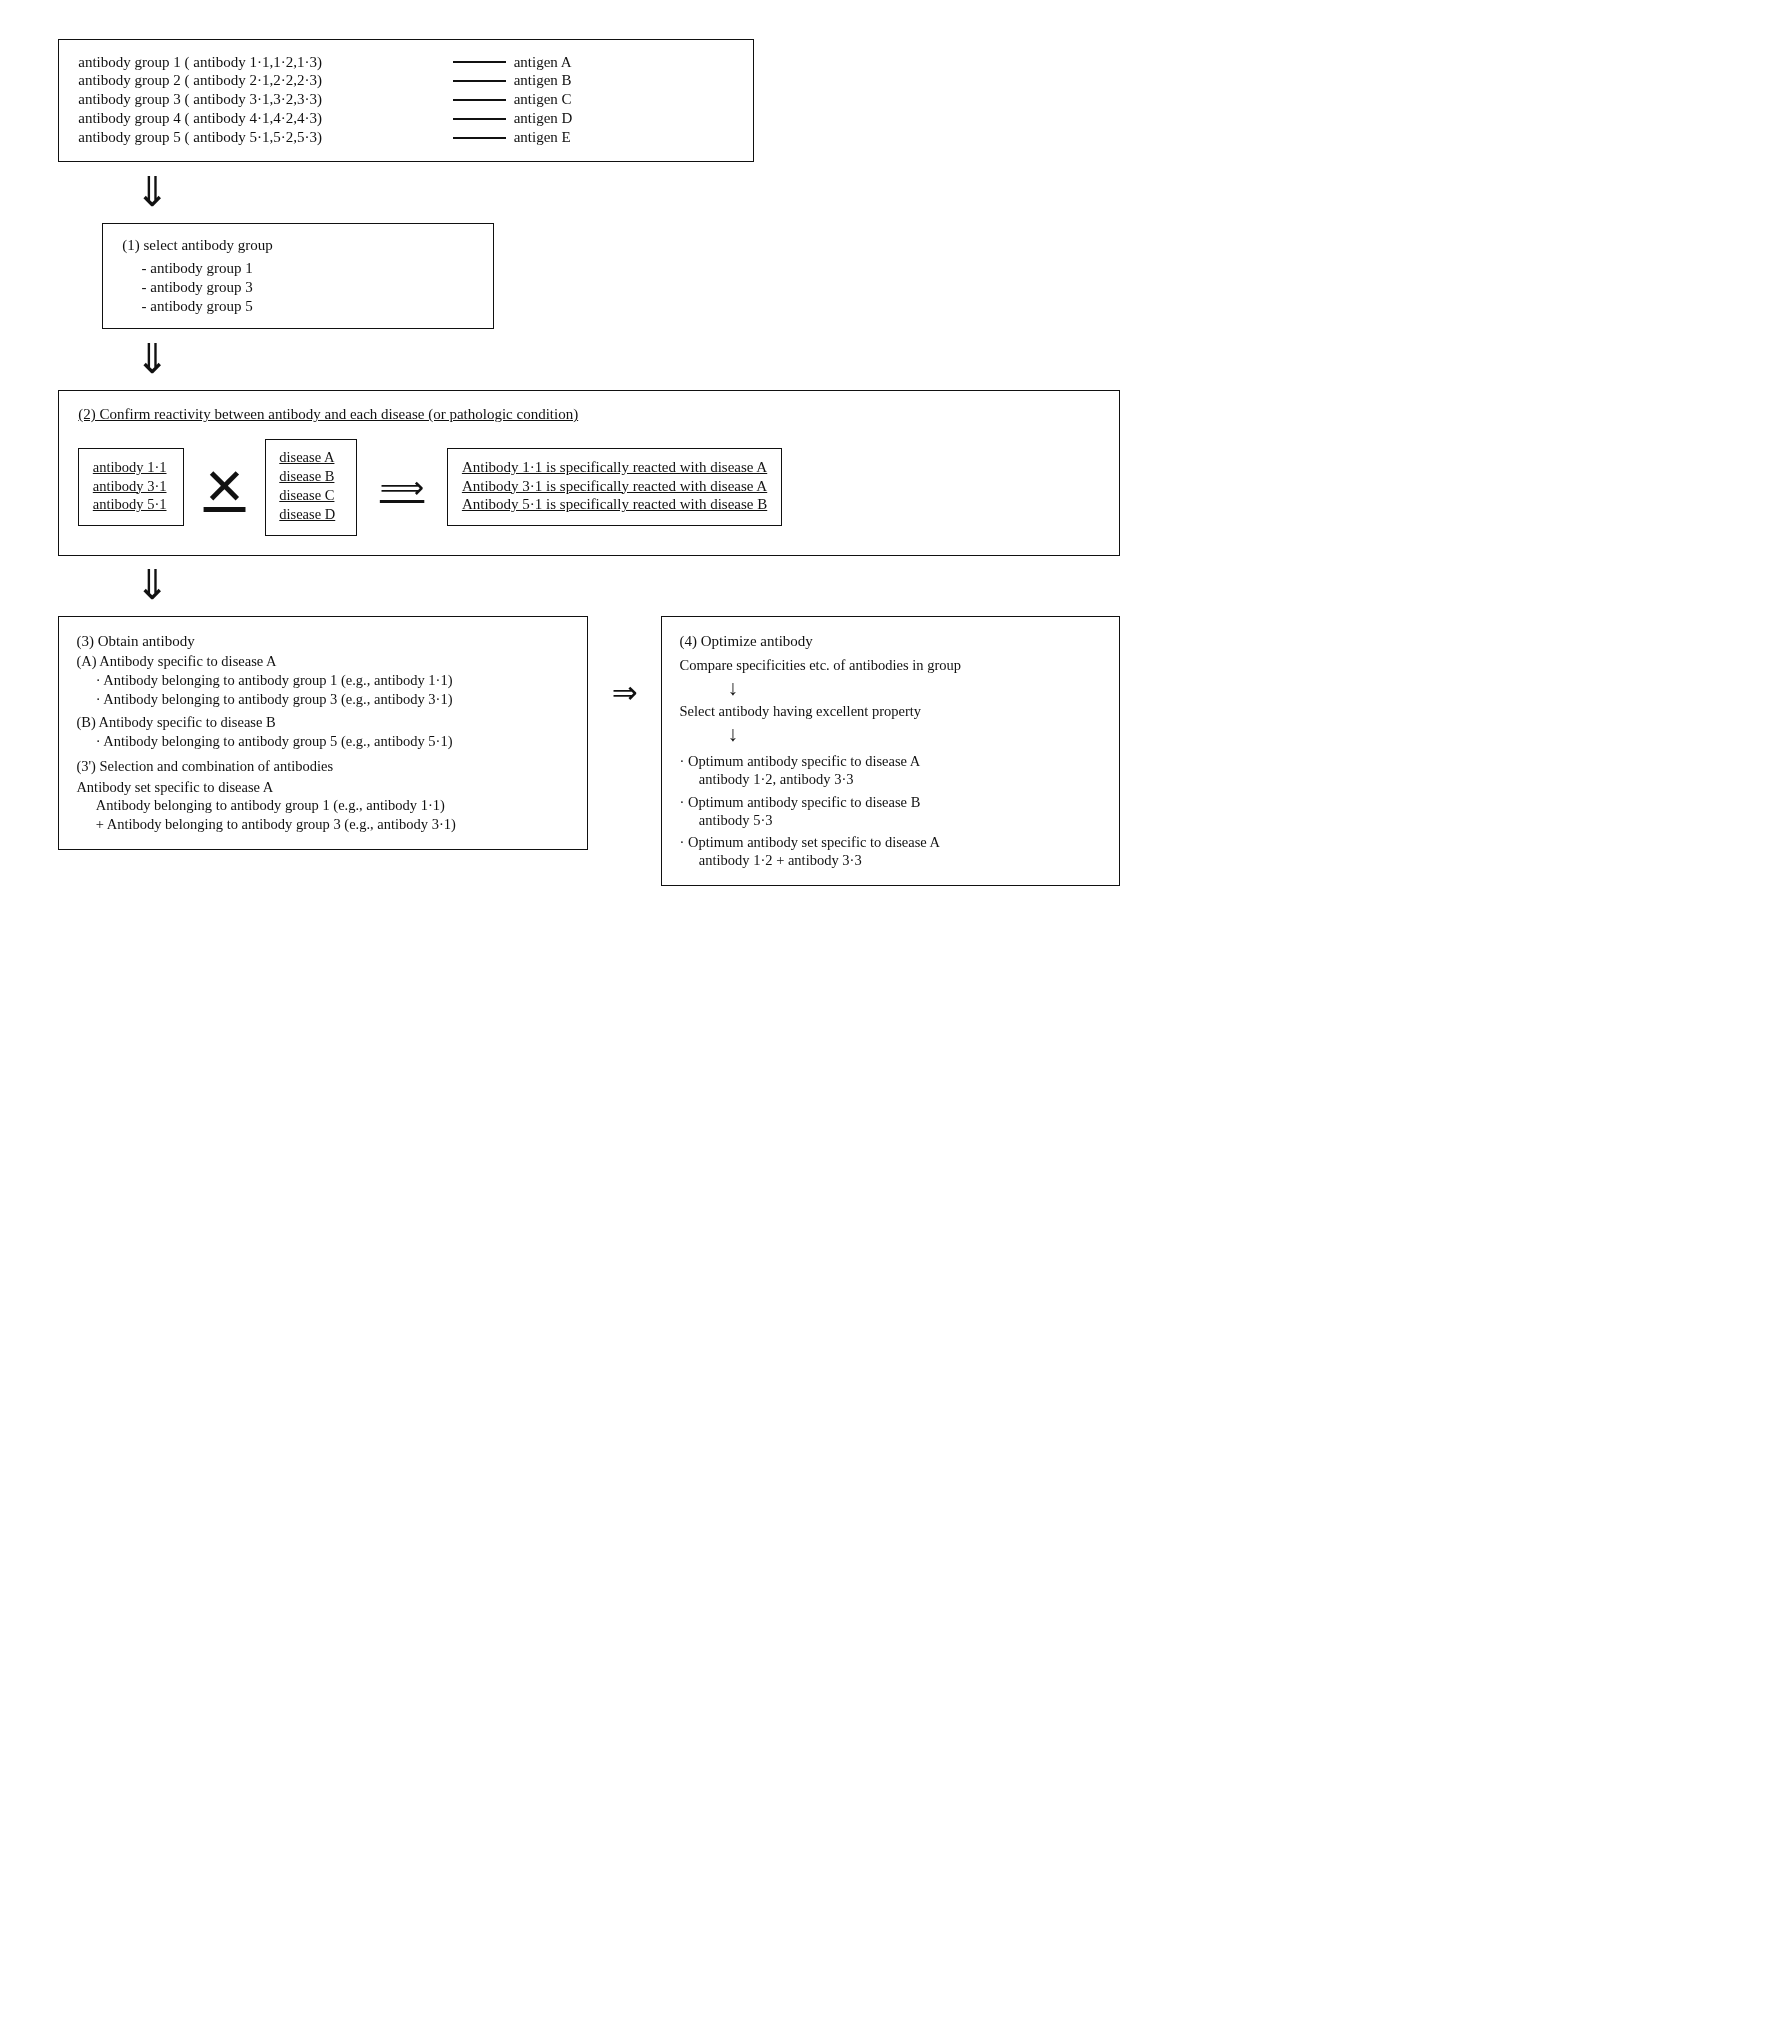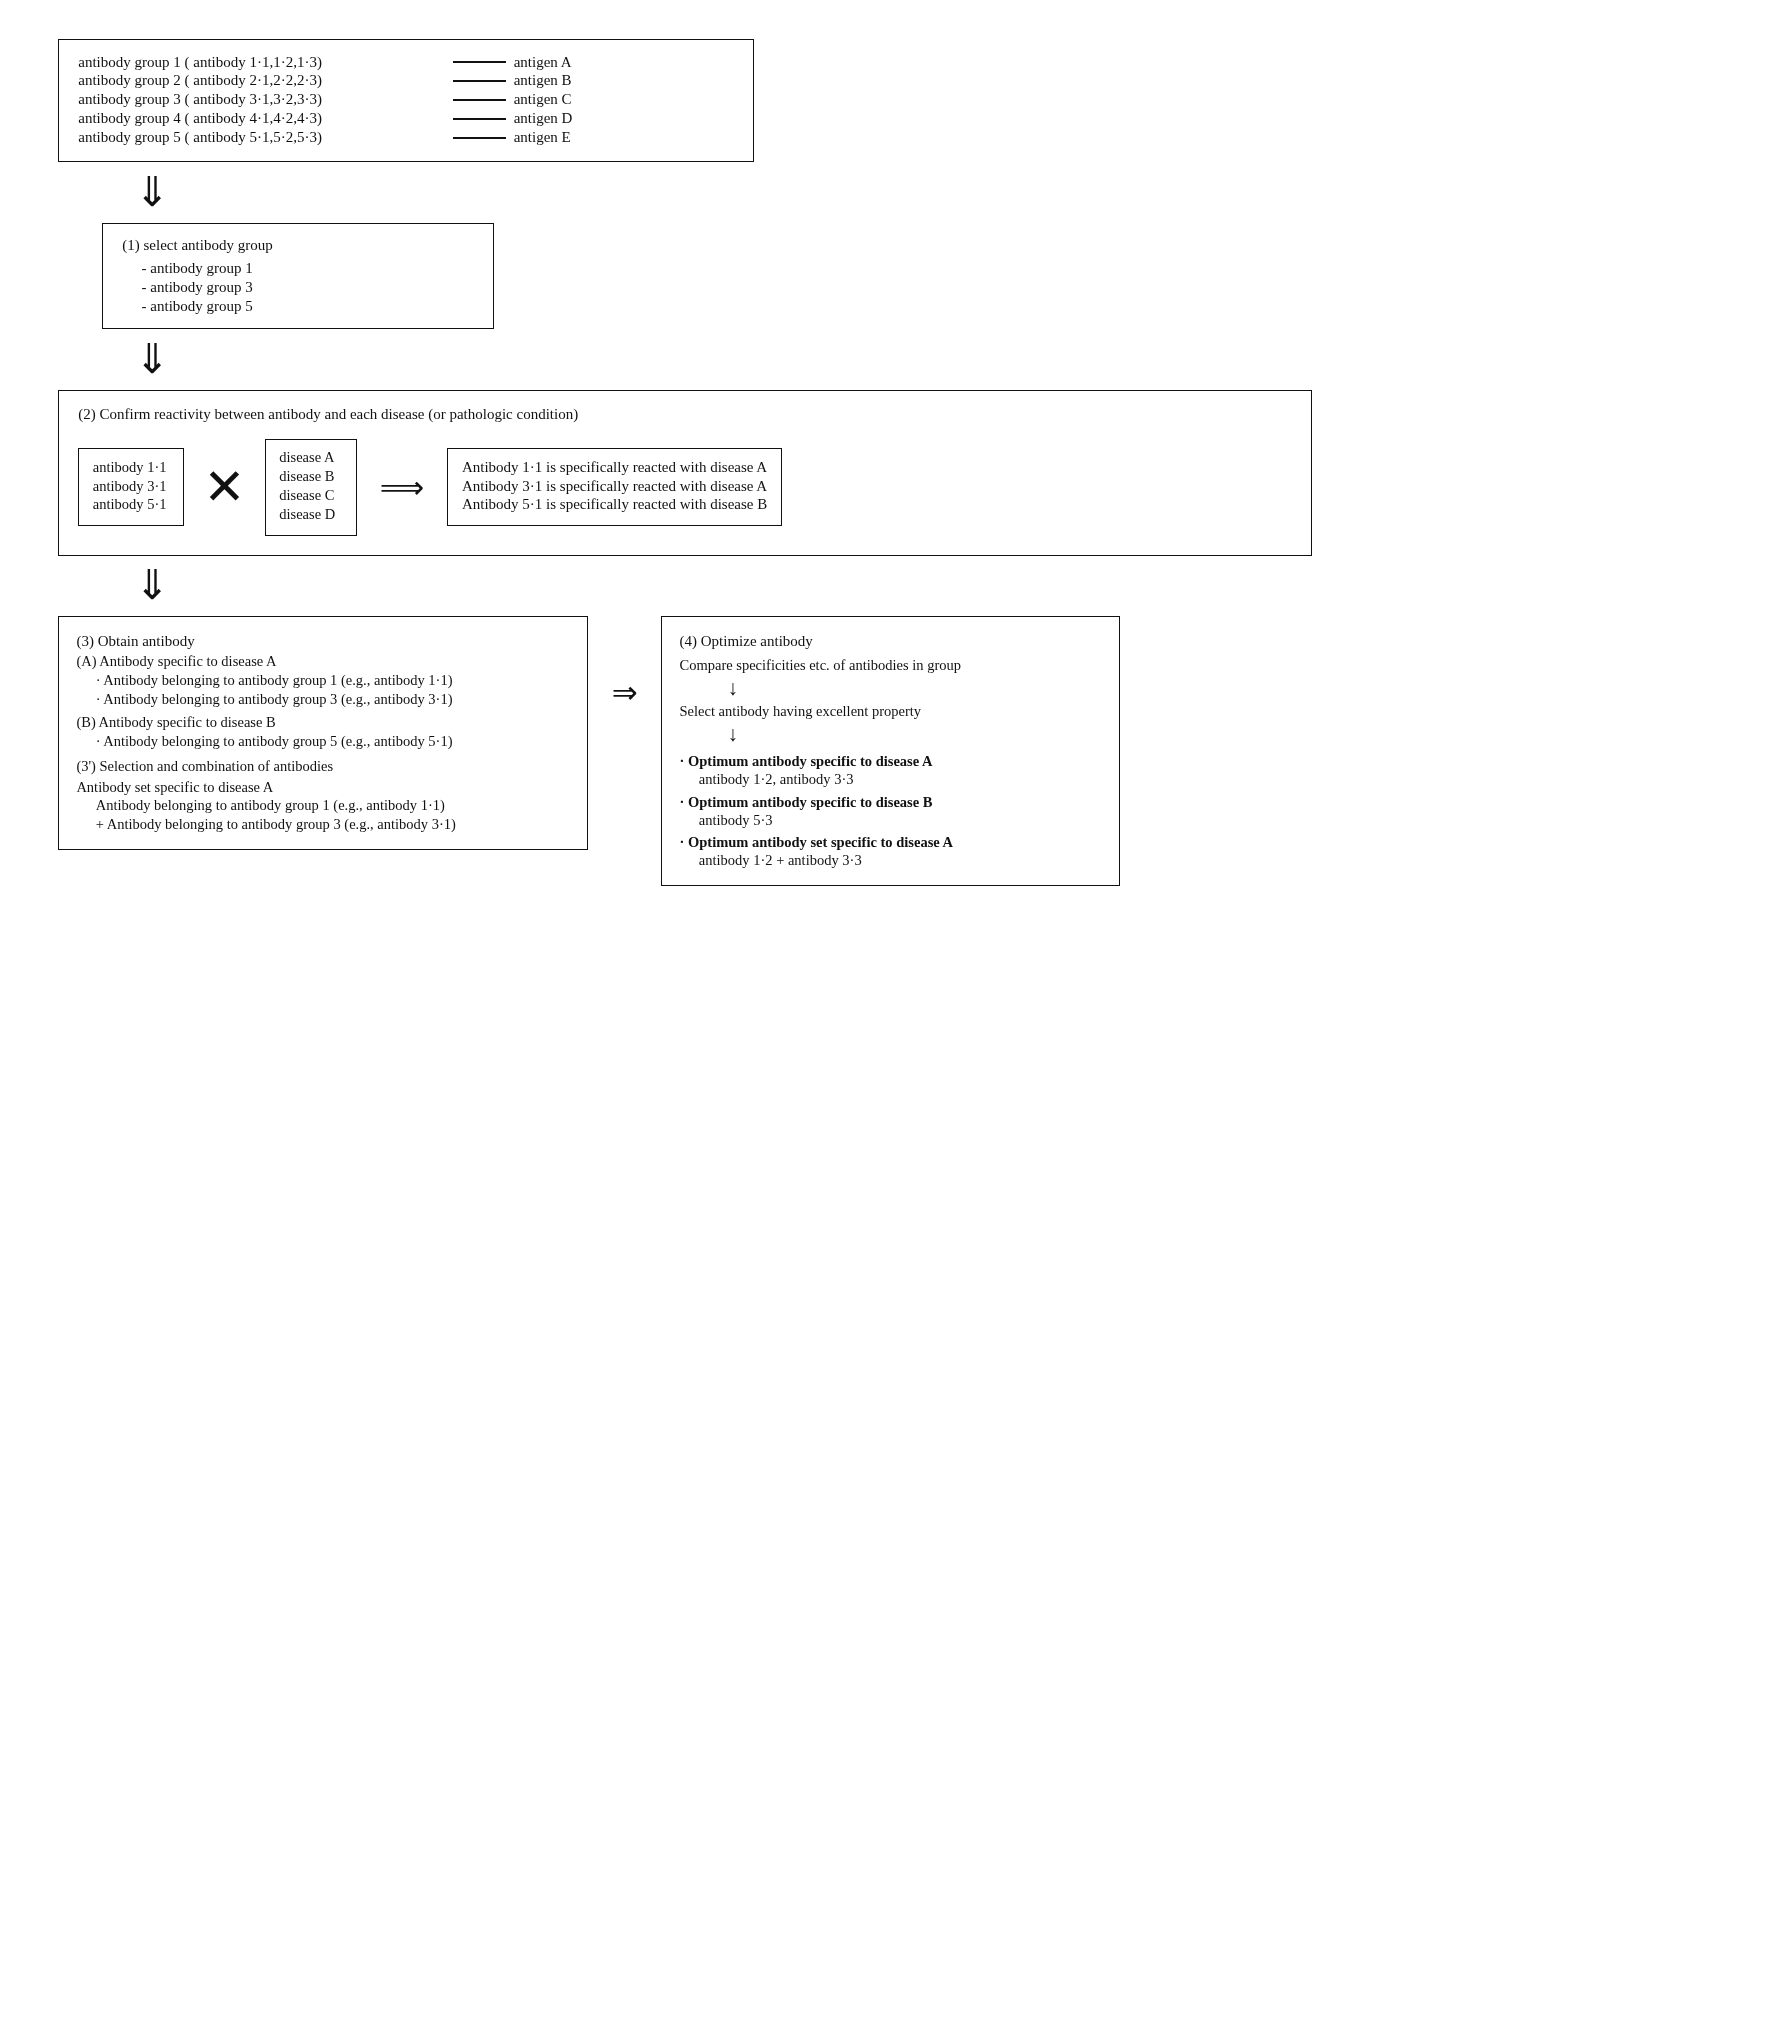--- a/index.html
+++ b/index.html
@@ -62,23 +62,24 @@
     }
     .section2-box .title {
       margin-bottom: 5.8px;
     }
     .section2-box .item {
       margin-left: 19.3px;
       margin-top: 1.9px;
     }
     
     .section3-outer {
-      width: 1254px;
+      width: 1062px;
       border: 1.9px solid #111;
       padding: 15.4px 19.3px 19.3px 19.3px;
+      text-decoration: underline;
     }
     .section3-title {
       font-size: 15px;
       margin-bottom: 15.4px;
     }
     .section3-inner {
       display: flex;
       align-items: center;
       gap: 15.4px;
     }
@@ -187,21 +188,20 @@
       margin: 1.9px 0 1.9px 48px;
       display: block;
     }
     .s5-select {
       font-size: 14.5px;
       margin-bottom: 1.9px;
     }
     .s5-item {
       font-size: 14.5px;
       margin-top: 5.8px;
-      font-weight: bold;
     }
     .s5-item-sub {
       margin-left: 19.3px;
       font-size: 14.5px;
       margin-top: 1px;
     }
   </style>
 </head>
 <body>
 

